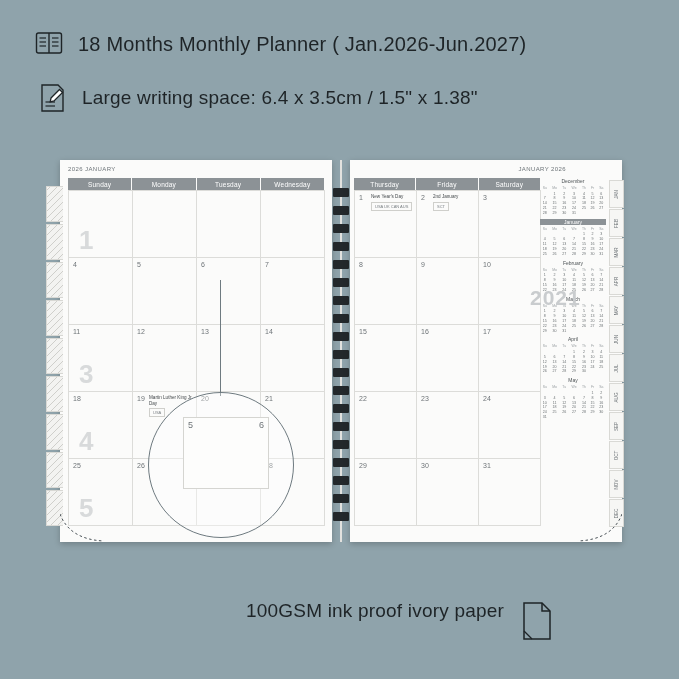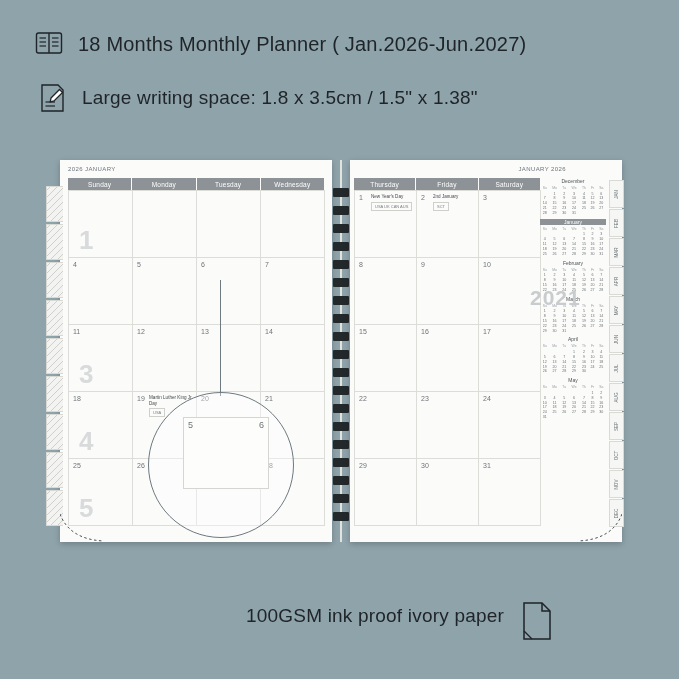--- a/index.html
+++ b/index.html
@@ -201,21 +201,21 @@
   }
   
   .corner-dash{
     position:absolute;bottom:0;width:46px;height:30px;
   }
   .corner-dash svg{display:block;}
 
   
   #caption{
     position:absolute;left:246px;top:600px;
-    display:flex;align-items:center;gap:16px;
+    display:flex;align-items:flex-start;gap:16px;
   }
   #caption .feature-text{font-size:19px;}
 </style>
 </head>
 <body>
 
 <div class="feature" id="feature-1">
   <span class="ico">
     <svg width="30" height="30" viewBox="0 0 30 30">
       <rect x="2.5" y="5" width="25" height="20" rx="2" fill="none" stroke="#1e2427" stroke-width="1.4"></rect>
@@ -233,21 +233,21 @@
 
 <div class="feature" id="feature-2">
   <span class="ico">
     <svg width="30" height="32" viewBox="0 0 30 32">
       <path d="M4 3 H20 L25 8 V29 H4 Z" fill="none" stroke="#1e2427" stroke-width="1.4"></path>
       <line x1="7.5" y1="20" x2="17" y2="20" stroke="#1e2427" stroke-width="1.2"></line>
       <line x1="7.5" y1="24" x2="17" y2="24" stroke="#1e2427" stroke-width="1.2"></line>
       <path d="M13 16 L21.5 7.5 L24.5 10.5 L16 19 L12.2 19.8 Z" fill="#ffffff" stroke="#1e2427" stroke-width="1.3"></path>
     </svg>
   </span>
-  <span class="feature-text">Large writing space: 1.8 x 3.5cm / 1.5" x 1.38"</span>
+  <span class="feature-text">Large writing space: 6.4 x 3.5cm / 1.5" x 1.38"</span>
 </div>
 
 <div id="planner">
 
   <div class="page" id="page-left">
     <div class="edge-tabs">
       <div class="edge-tab" style="top:0">
           <i></i>
         </div>
       <div class="edge-tab" style="top:38px">

